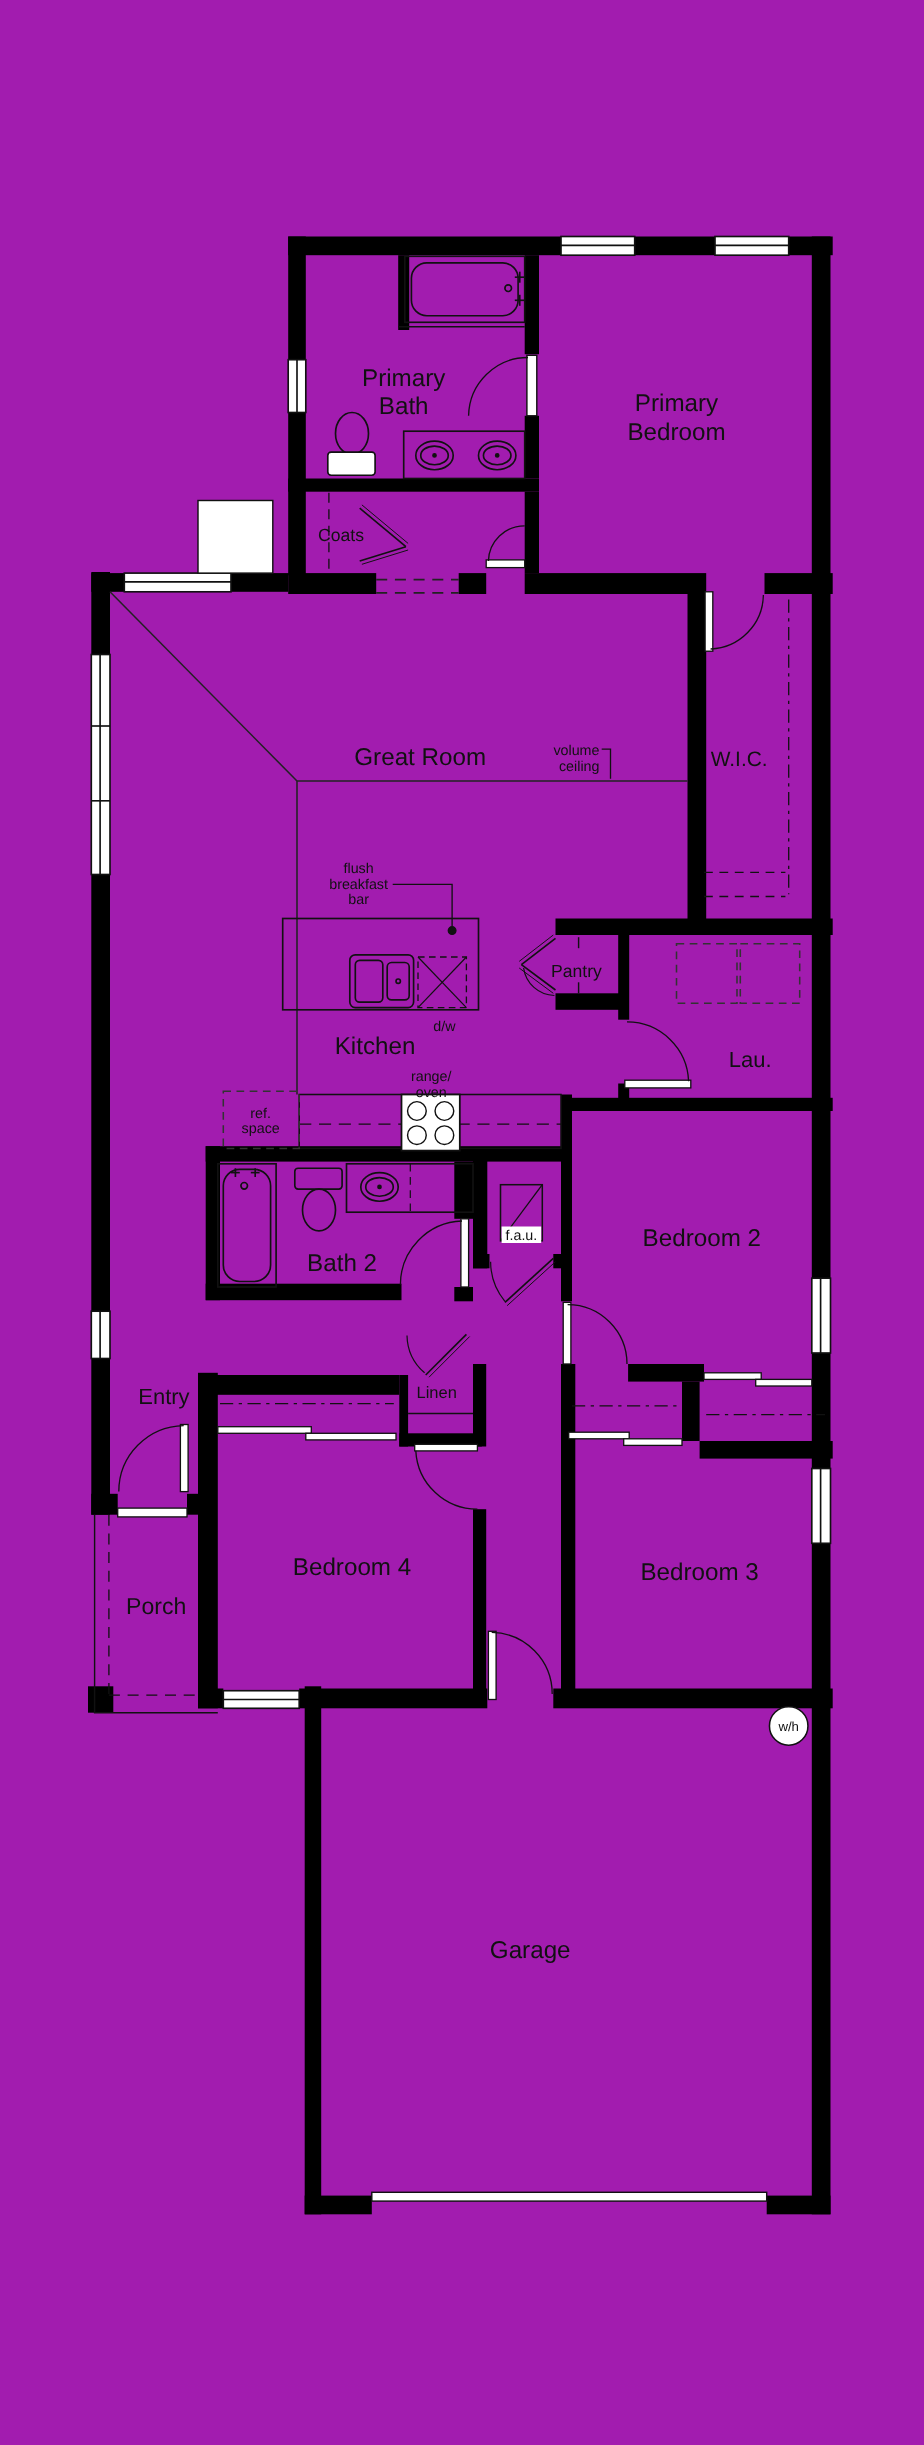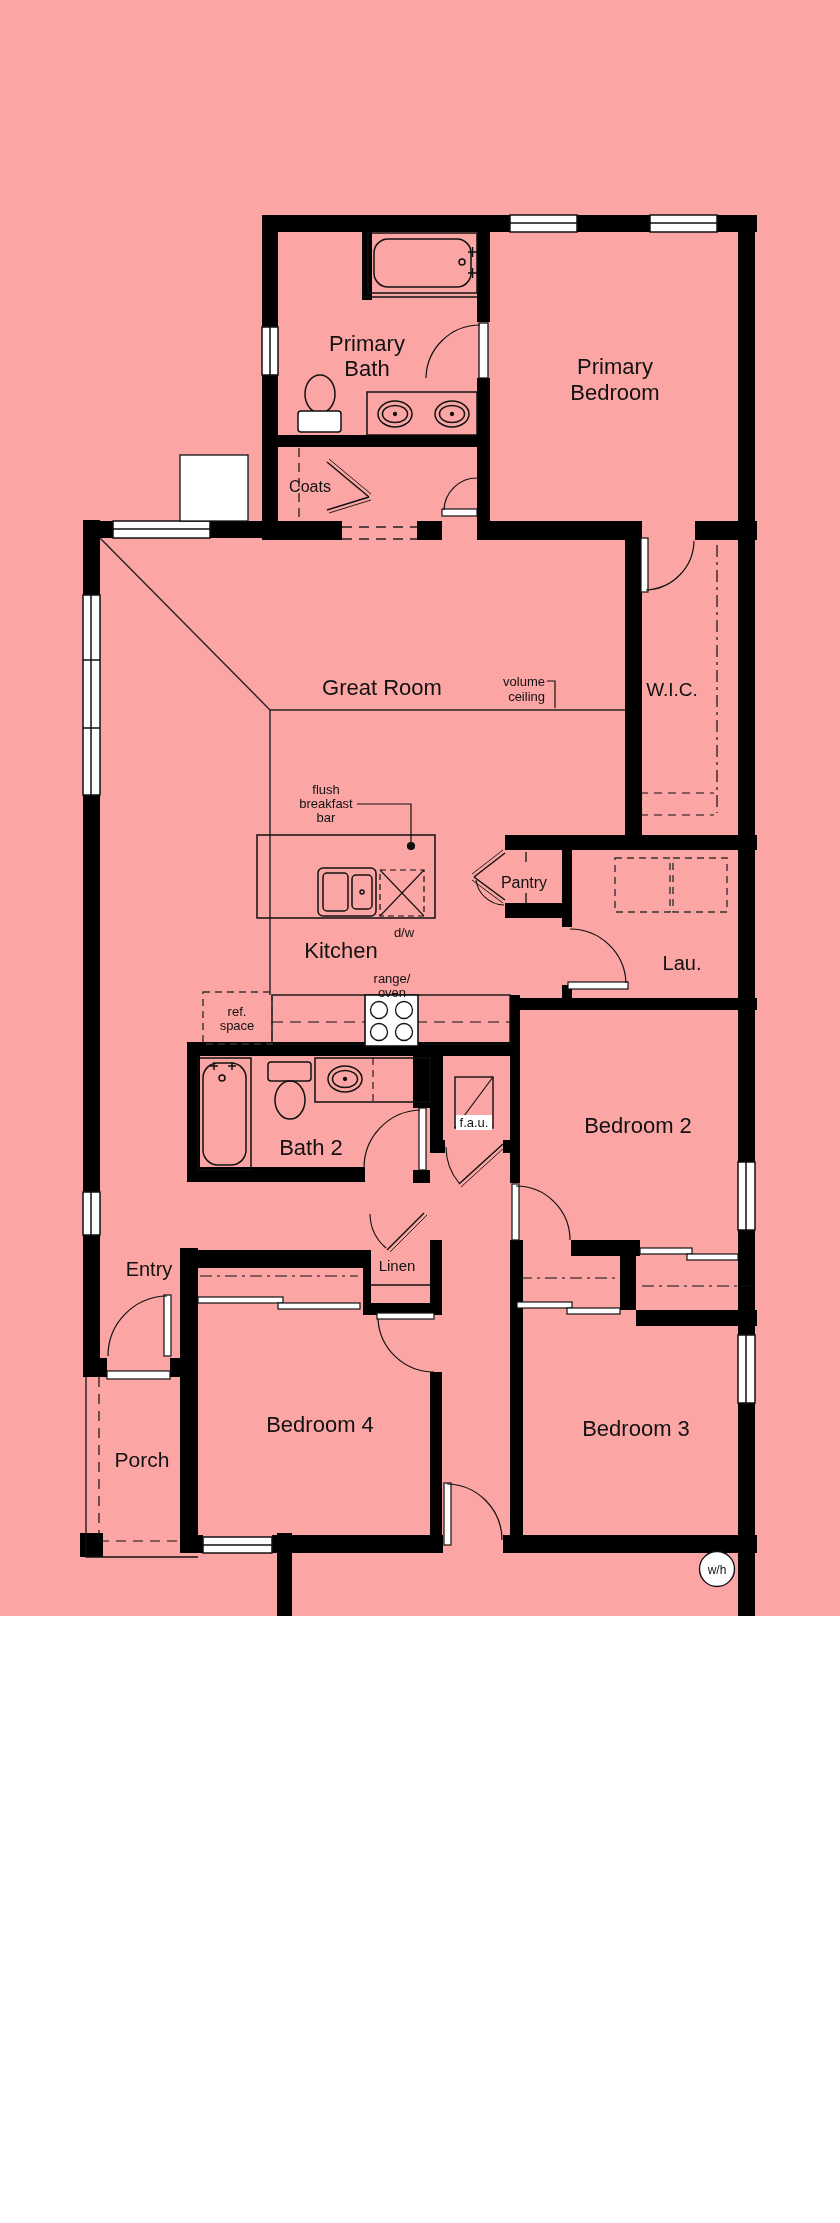--- a/index.html
+++ b/index.html
@@ -1,16 +1,16 @@
 <!DOCTYPE html>
 <html><head>
 <meta charset="utf-8">
 <style>
   html,body{margin:0;padding:0;background:#ffffff;}
-  .stage{position:relative;width:840px;height:1616px;background:#fca5a5;overflow:hidden;
+  .stage{position:relative;width:840px;height:2223px;background:#a21caf;overflow:hidden;
          font-family:"Liberation Sans", sans-serif;}
   svg{position:absolute;left:0;top:0;}
   text{fill:#111;font-family:"Liberation Sans", sans-serif;}
   .room{font-size:22px;}
   .small{font-size:13px;}
 </style>
 </head>
 <body>
 
 <div class="stage">

